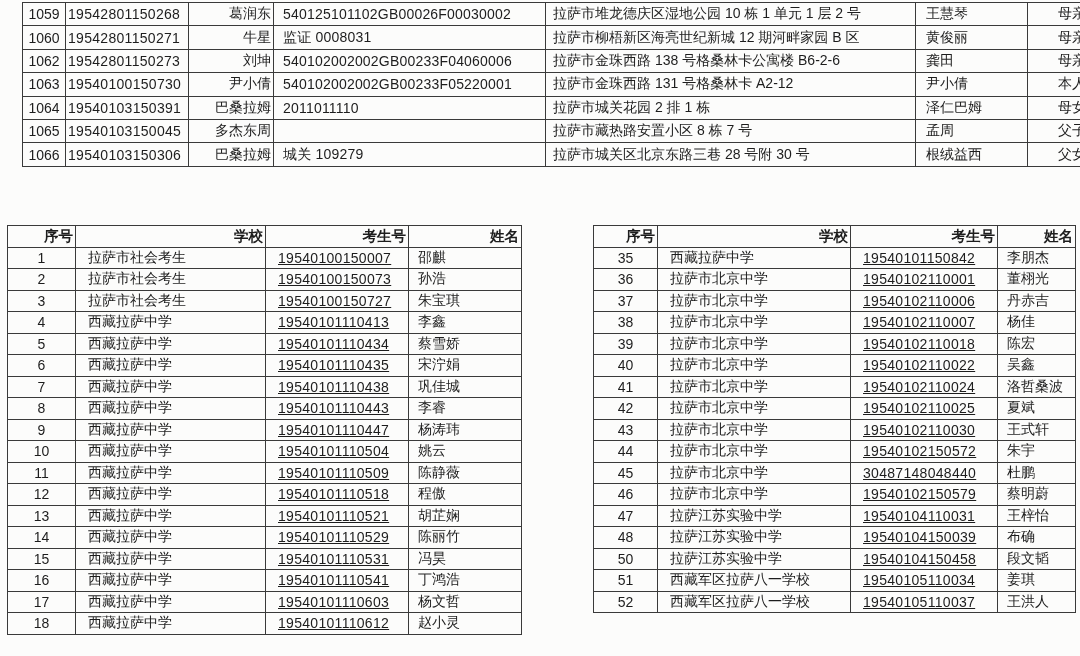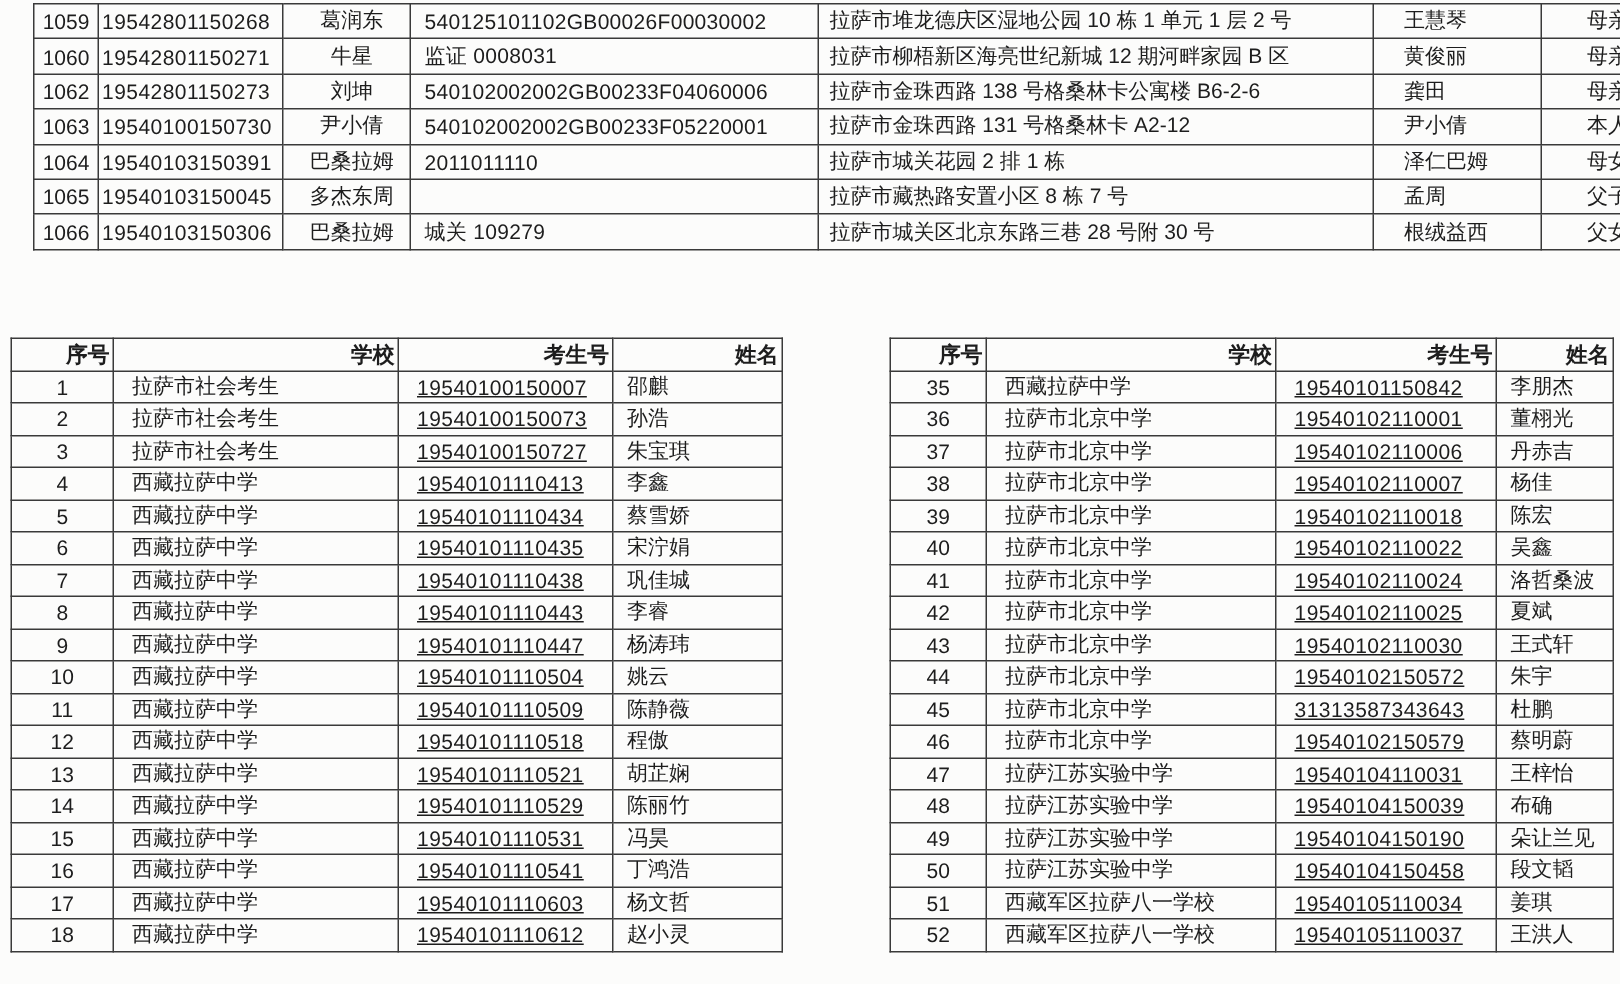--- a/index.html
+++ b/index.html
@@ -13,24 +13,24 @@
     border:1px solid #3a3a3a;
     overflow:hidden;white-space:nowrap;
     padding:0 2px;
     font-size:14px;
   }
   
   .top-tbl{left:22px;top:2px;width:1066px;}
   .top-tbl td{height:22.4px;}
   .top-tbl .c0{text-align:center;}
   .top-tbl .c1{text-align:left;letter-spacing:.3px;}
-  .top-tbl .c2{text-align:center;padding-left:9px;}
+  .top-tbl .c2{text-align:right;padding-left:9px;}
   .top-tbl .c3{text-align:left;padding-left:9px;letter-spacing:.2px;}
   .top-tbl .c4{text-align:left;padding-left:7px;}
-  .top-tbl .c5{text-align:left;padding-left:20px;}
+  .top-tbl .c5{text-align:left;padding-left:10px;}
   .top-tbl .c6{text-align:right;}
   
   .section-title{
     position:absolute;left:8px;top:198px;
     font-size:17px;font-weight:bold;color:#111;
     letter-spacing:.5px;
     margin-top:48px;
   }
   
   .roster{top:225px;}
@@ -324,21 +324,21 @@
       </tr>
       <tr>
         <td class="c0">44</td>
         <td class="c1">拉萨市北京中学</td>
         <td class="c2">19540102150572</td>
         <td class="c3">朱宇</td>
       </tr>
       <tr>
         <td class="c0">45</td>
         <td class="c1">拉萨市北京中学</td>
-        <td class="c2">31313587343643</td>
+        <td class="c2">30487148048440</td>
         <td class="c3">杜鹏</td>
       </tr>
       <tr>
         <td class="c0">46</td>
         <td class="c1">拉萨市北京中学</td>
         <td class="c2">19540102150579</td>
         <td class="c3">蔡明蔚</td>
       </tr>
       <tr>
         <td class="c0">47</td>
@@ -346,26 +346,20 @@
         <td class="c2">19540104110031</td>
         <td class="c3">王梓怡</td>
       </tr>
       <tr>
         <td class="c0">48</td>
         <td class="c1">拉萨江苏实验中学</td>
         <td class="c2">19540104150039</td>
         <td class="c3">布确</td>
       </tr>
       <tr>
-        <td class="c0">49</td>
-        <td class="c1">拉萨江苏实验中学</td>
-        <td class="c2">19540104150190</td>
-        <td class="c3">朵让兰见</td>
-      </tr>
-      <tr>
         <td class="c0">50</td>
         <td class="c1">拉萨江苏实验中学</td>
         <td class="c2">19540104150458</td>
         <td class="c3">段文韬</td>
       </tr>
       <tr>
         <td class="c0">51</td>
         <td class="c1">西藏军区拉萨八一学校</td>
         <td class="c2">19540105110034</td>
         <td class="c3">姜琪</td>

